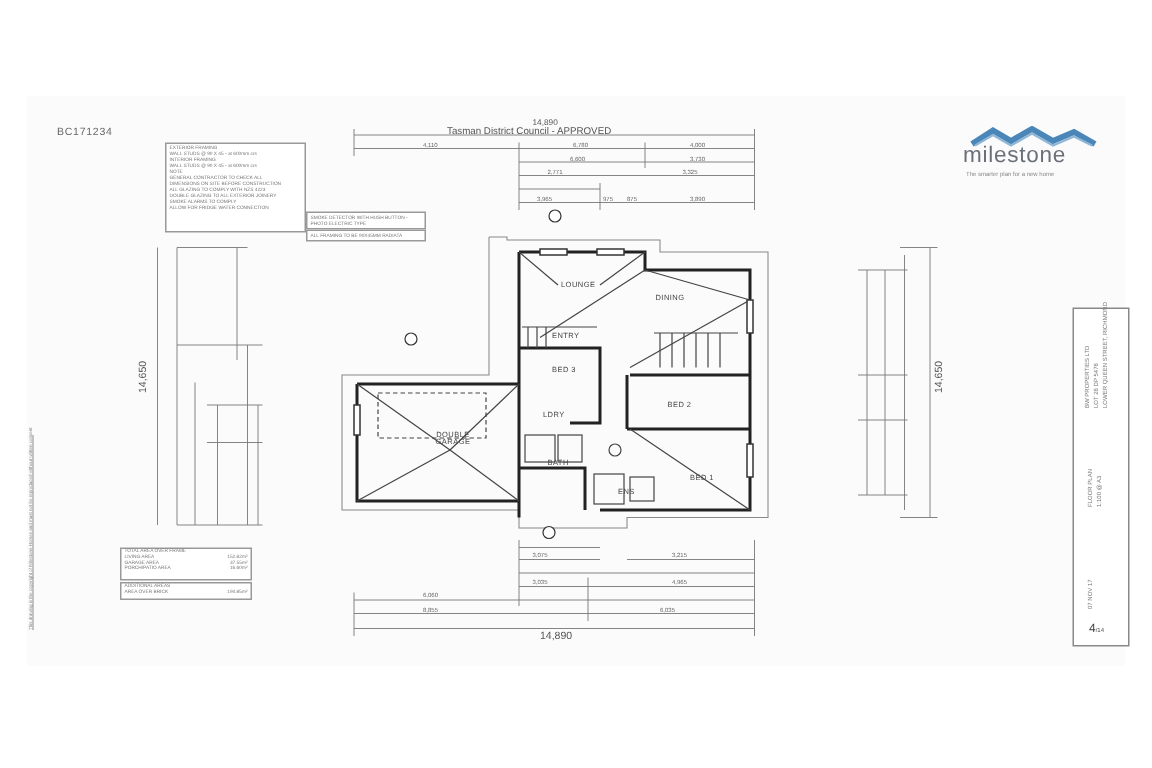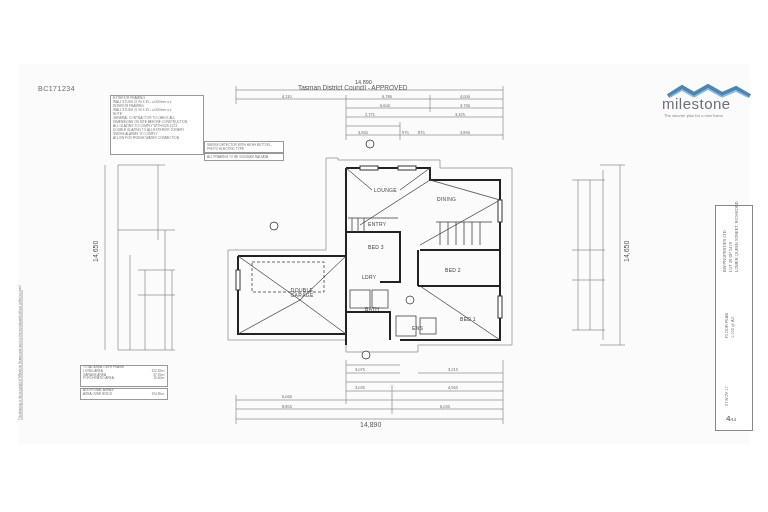--- a/index.html
+++ b/index.html
@@ -3,21 +3,21 @@
 <meta charset="utf-8">
 <style>
   html,body{margin:0;padding:0;background:#ffffff;}
   body{width:768px;height:512px;position:relative;overflow:hidden;font-family:"Liberation Sans",sans-serif;}
   .sheet{position:absolute;left:18px;top:64px;width:732px;height:380px;background:#fbfbfb;}
   .txt{position:absolute;color:#555;white-space:nowrap;}
   .ref{left:38px;top:85px;font-size:7px;color:#666;letter-spacing:0.5px;}
   .notes{position:absolute;left:110px;top:95px;width:92px;height:58px;border:1px solid #999;background:#fff;}
   .notes div{font-size:3.2px;color:#777;line-height:4px;padding-left:2px;}
   .smallbox{position:absolute;border:1px solid #999;background:#fff;font-size:3.2px;color:#777;padding:1px 2px;line-height:4px;}
-  .logo{position:absolute;left:660px;top:84px;width:100px;height:40px;text-align:right;}
+  .logo{position:absolute;left:640px;top:84px;width:100px;height:40px;text-align:right;}
   .logo .word{position:absolute;left:2px;top:11px;font-size:15px;color:#6b7078;letter-spacing:0.5px;}
   .logo .tag{position:absolute;left:4px;top:29px;font-size:4px;color:#888;}
   .title-block{position:absolute;left:715px;top:205px;width:36px;height:224px;border:1px solid #888;background:#fff;}
   .tb-text{position:absolute;font-size:4px;color:#777;transform:rotate(-90deg);transform-origin:left top;white-space:nowrap;}
   .room{position:absolute;font-size:5px;color:#444;letter-spacing:0.3px;}
   .area-box{position:absolute;left:80px;top:365px;width:86px;height:20px;border:1px solid #999;background:#fff;}
   .area-box2{position:absolute;left:80px;top:388px;width:86px;height:10px;border:1px solid #999;background:#fff;}
   .rowline{font-size:3.2px;color:#777;line-height:3.8px;padding:0 2px;display:flex;justify-content:space-between;}
   .dim{position:absolute;font-size:4px;color:#666;}
   .bigdim{position:absolute;font-size:7px;color:#555;}

